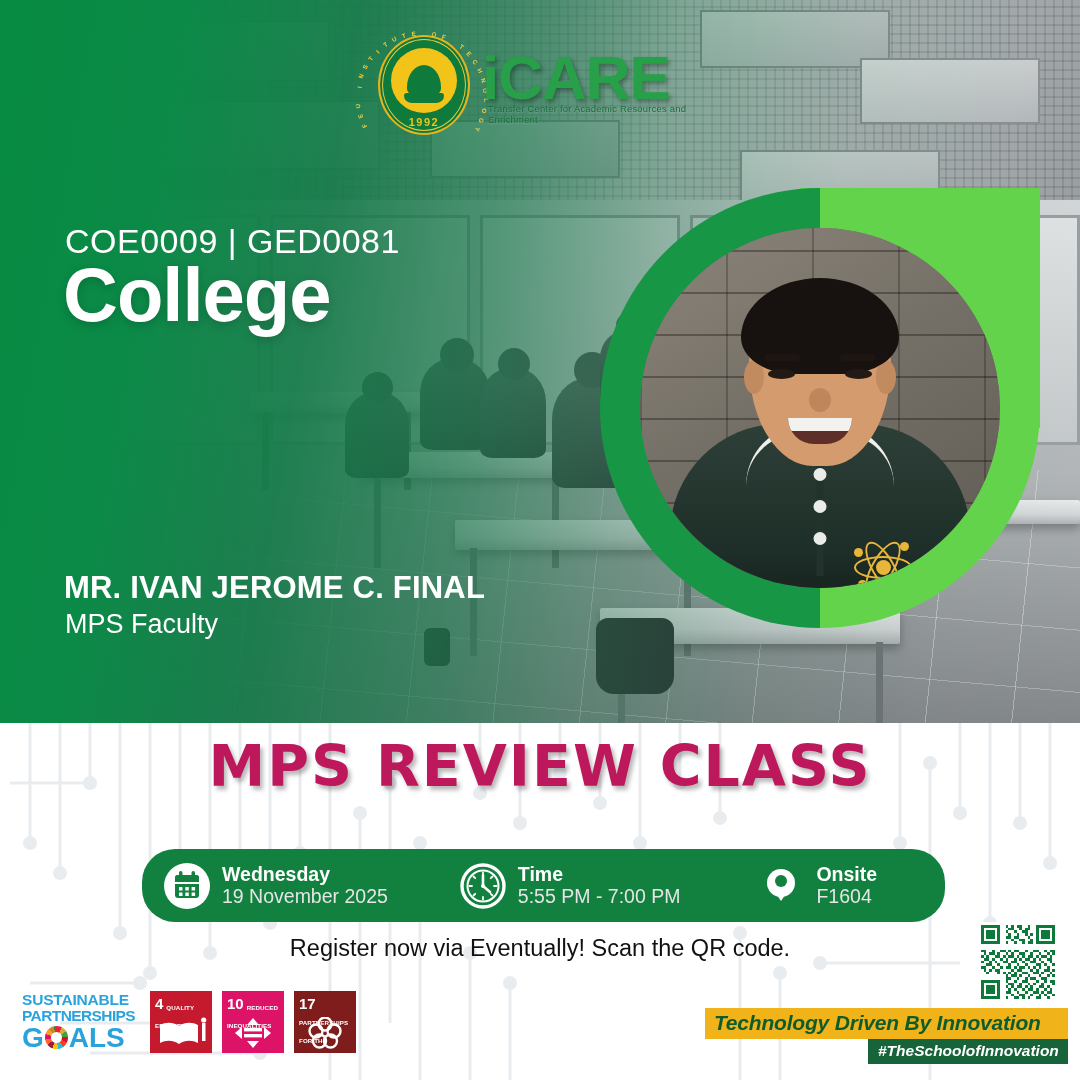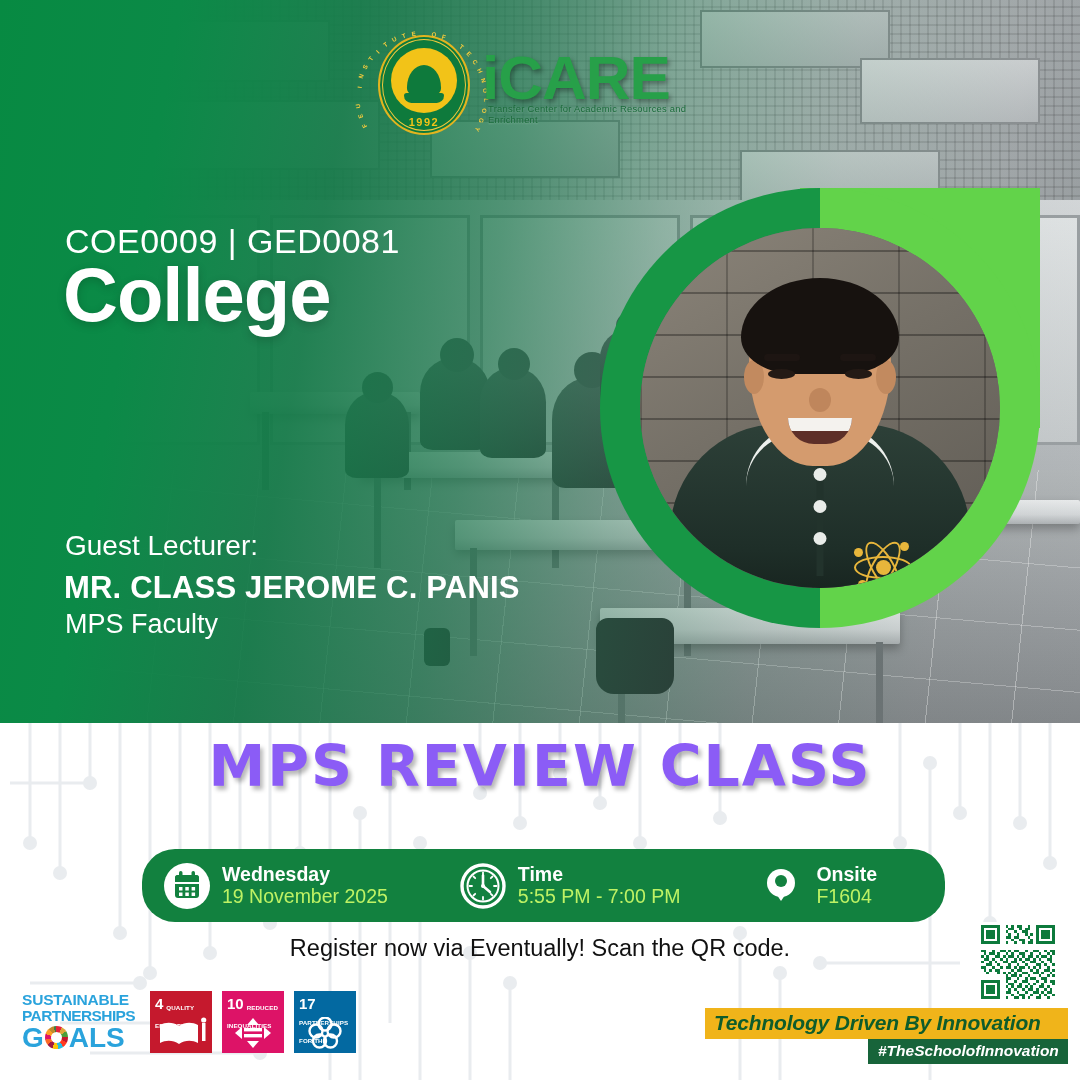--- a/index.html
+++ b/index.html
@@ -209,21 +209,21 @@
   }
   .pf-atom .dot { position:absolute; width:9px; height:9px; border-radius:50%; background:#e8b63b; }
 
   
   .footer { position:absolute; left:0; top:723px; width:1080px; height:357px; background:#ffffff; overflow:hidden; }
   .circuit { position:absolute; inset:0; opacity:1; }
 
   .headline {
     position:absolute; left:0; top:10px; width:1080px; text-align:center;
     font-family:"DejaVu Sans", sans-serif;
-    font-size:57px; font-weight:bold; color:#8b5cf6;
+    font-size:57px; font-weight:bold; color:#be185d;
     letter-spacing:2px;
     text-shadow:3px 4px 4px rgba(0,0,0,.28);
   }
   .subhead {
     position:absolute; left:0; top:74px; width:1080px; text-align:center;
     font-family:"DejaVu Sans", sans-serif;
     font-size:31px; font-weight:bold; color:#141414;
     letter-spacing:5px;
     text-shadow:2px 3px 3px rgba(0,0,0,.25);
   }
@@ -232,21 +232,21 @@
     position:absolute; left:142px; top:126px; width:803px; height:73px;
     background:#12813f; border-radius:33px; display:flex; align-items:center;
   }
   .info-item { display:flex; align-items:center; gap:12px; }
   .info-item.date { margin-left:22px; }
   .info-item.time { margin-left:72px; }
   .info-item.place { margin-left:78px; }
   .info-icon { width:46px; height:46px; flex:0 0 auto; position:relative; }
   .info-txt { line-height:1.12; }
   .info-title { font-size:19.5px; font-weight:bold; color:#ffffff; }
-  .info-value { font-size:19.5px; color:#bef264; font-weight:400; }
+  .info-value { font-size:19.5px; color:#e5e5e5; font-weight:400; }
 
   .register {
     position:absolute; left:0; top:212px; width:1080px; text-align:center;
     font-size:23.5px; color:#111111; font-weight:500;
   }
 
   .sdg { position:absolute; left:22px; top:268px; display:flex; align-items:center; gap:10px; }
   .sdg-word { width:118px; }
   .sdg-word .l1 { font-size:15.5px; font-weight:bold; color:#2aa3dc; letter-spacing:-.2px; line-height:1.02; }
   .sdg-word .l2 { font-size:15.5px; font-weight:bold; color:#2aa3dc; letter-spacing:-.6px; line-height:1.02; }
@@ -377,22 +377,21 @@
         <div class="icare">iCARE</div>
         <div class="icare-sub">Transfer Center for Academic Resources and Enrichment</div>
       </div>
     </div>
 
     <div class="course-code">COE0009 | GED0081</div>
     <div class="course-title">
       <div>College</div>
     </div>
 
-    <div class="guest-label">Guest Lecturer:</div>
-    <div class="guest-name">MR. CLASS JEROME C. PANIS</div>
+    <div class="guest-name">MR. IVAN JEROME C. FINAL</div>
     <div class="guest-role">MPS Faculty</div>
 
     <div class="portrait-block">
       <div class="ring-light"></div>
       <div class="ring-outer">
         <div class="half-l"></div>
           <div class="half-r"></div>
       </div>
       <div class="ring-hole">
         <div class="pf-brick"></div>
@@ -579,21 +578,21 @@
         <svg class="gfx" viewBox="0 0 62 32">
           <path d="M31 1 L37 8 H25 Z" fill="#fff"></path>
           <rect x="22" y="11" width="18" height="3.4" fill="#fff"></rect>
           <rect x="22" y="17" width="18" height="3.4" fill="#fff"></rect>
           <path d="M31 31 L37 24 H25 Z" fill="#fff"></path>
           <path d="M13 16 L20 10 V22 Z" fill="#fff"></path>
           <path d="M49 16 L42 10 V22 Z" fill="#fff"></path>
         </svg>
       </div>
 
-      <div class="sdg-tile" style="background:#0369a1">
+      <div class="sdg-tile" style="background:#7f1d1d">
         <span class="num">17</span>
         <span class="lbl">PARTNERSHIPS FOR THE GOALS</span>
         <svg class="gfx" viewBox="0 0 62 32">
           <g fill="none" stroke="#fff" stroke-width="2.4">
             <circle cx="31" cy="7" r="6.5"></circle>
               <circle cx="22" cy="14" r="6.5"></circle>
               <circle cx="40" cy="14" r="6.5"></circle>
             <circle cx="25.5" cy="24" r="6.5"></circle>
               <circle cx="36.5" cy="24" r="6.5"></circle>
           </g>

